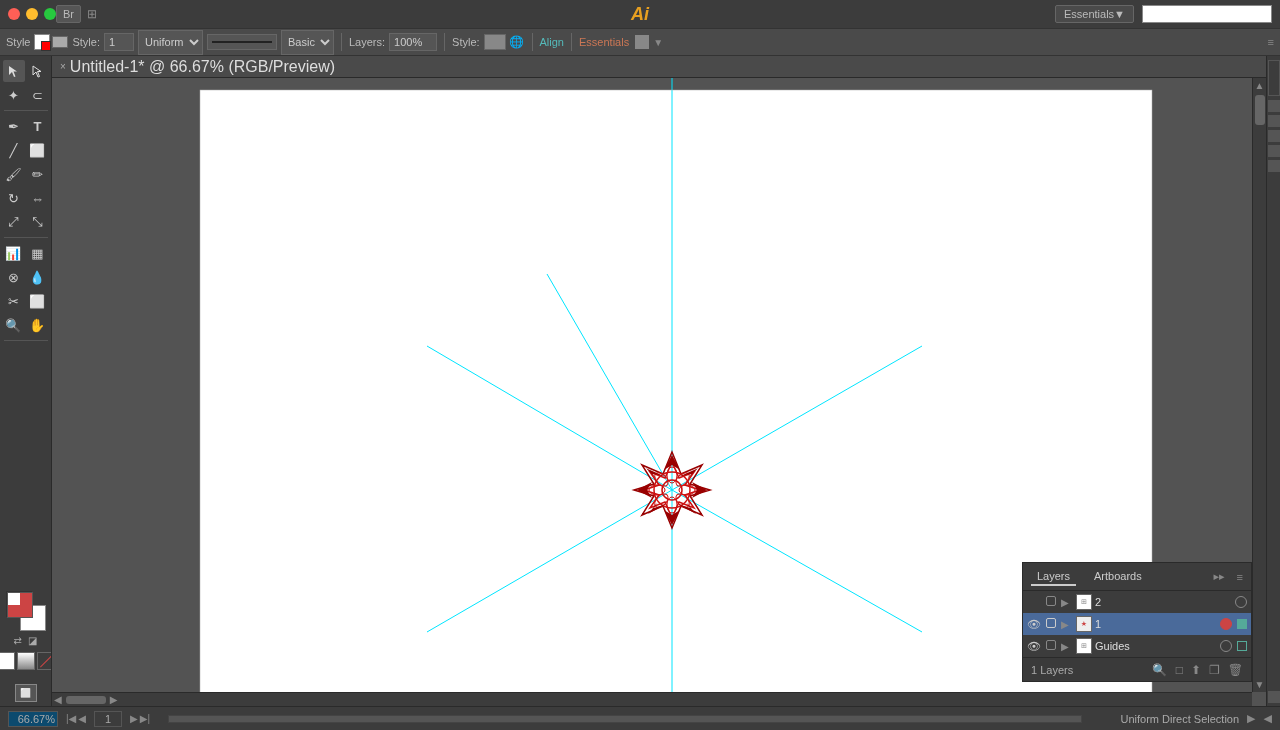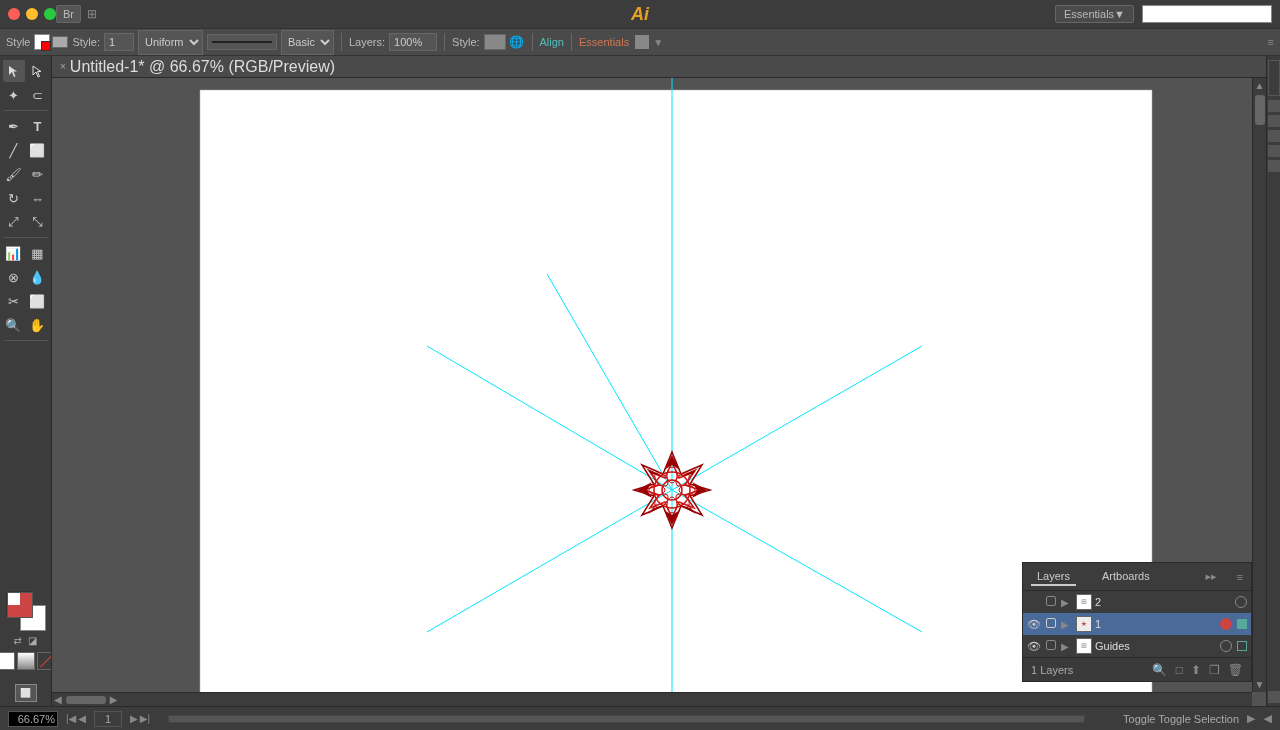--- a/index.html
+++ b/index.html
@@ -161,21 +161,21 @@
       position: absolute;
       right: 14px; bottom: 24px;
       width: 230px;
       background: #3c3c3c;
       border: 1px solid #2a2a2a;
       z-index: 10;
     }
     #layers-header {
       height: 28px; background: #3c3c3c;
       border-bottom: 1px solid #2a2a2a;
-      display: flex; align-items: center; padding: 0 8px; gap: 20px;
+      display: flex; align-items: center; padding: 0 8px; gap: 12px;
     }
     .layers-tab {
       font-size: 11px; color: #ccc; padding: 2px 6px; cursor: pointer;
       border-bottom: 2px solid transparent;
     }
     .layers-tab.active { border-bottom: 2px solid #ccc; }
     .layers-tab-arrows { margin-left: auto; color: #888; cursor: pointer; }
     .layers-menu { color: #888; cursor: pointer; }
 
     .layer-row {
@@ -511,30 +511,30 @@
     <div style="width:12px;height:12px;background:#555;margin-bottom:3px;cursor:pointer;"></div>
     <div style="width:12px;height:12px;background:#555;margin-bottom:3px;cursor:pointer;"></div>
     <div style="width:12px;height:12px;background:#555;margin-bottom:3px;cursor:pointer;"></div>
     <div style="width:12px;height:12px;background:#555;margin-bottom:3px;cursor:pointer;margin-top:auto;"></div>
   </div>
 
 </div>
 
 <div id="statusbar">
   <div class="status-zoom">
-    <input style="width: 50px; background: #000000; border: 1px solid rgb(85, 85, 85); color: rgb(170, 170, 170); font-size: 11px; text-align: right; padding: 1px 2px; height: 16px;" value="66.67%">
+    <input style="width: 50px; background: #0c4a6e; border: 1px solid rgb(85, 85, 85); color: rgb(170, 170, 170); font-size: 11px; text-align: right; padding: 1px 2px; height: 16px;" value="66.67%">
   </div>
   <div class="nav-arrows">
     <span class="nav-btn">|◀</span>
     <span class="nav-btn">◀</span>
   </div>
   <div class="artboard-nav">
     <input style="width: 28px; background: rgb(60, 60, 60); border: 1px solid rgb(85, 85, 85); color: rgb(170, 170, 170); font-size: 11px; text-align: center; height: 16px;" value="1">
   </div>
   <div class="nav-arrows">
     <span class="nav-btn">▶</span>
     <span class="nav-btn">▶|</span>
   </div>
   <div class="progress-bar"></div>
-  <span class="status-msg">Toggle Toggle Selection</span>
+  <span class="status-msg">Uniform Direct Selection</span>
   <span class="play-btn" style="margin-left:auto;">▶</span>
   <span style="color:#888;cursor:pointer;">◀</span>
 </div>
 
 </body></html>

